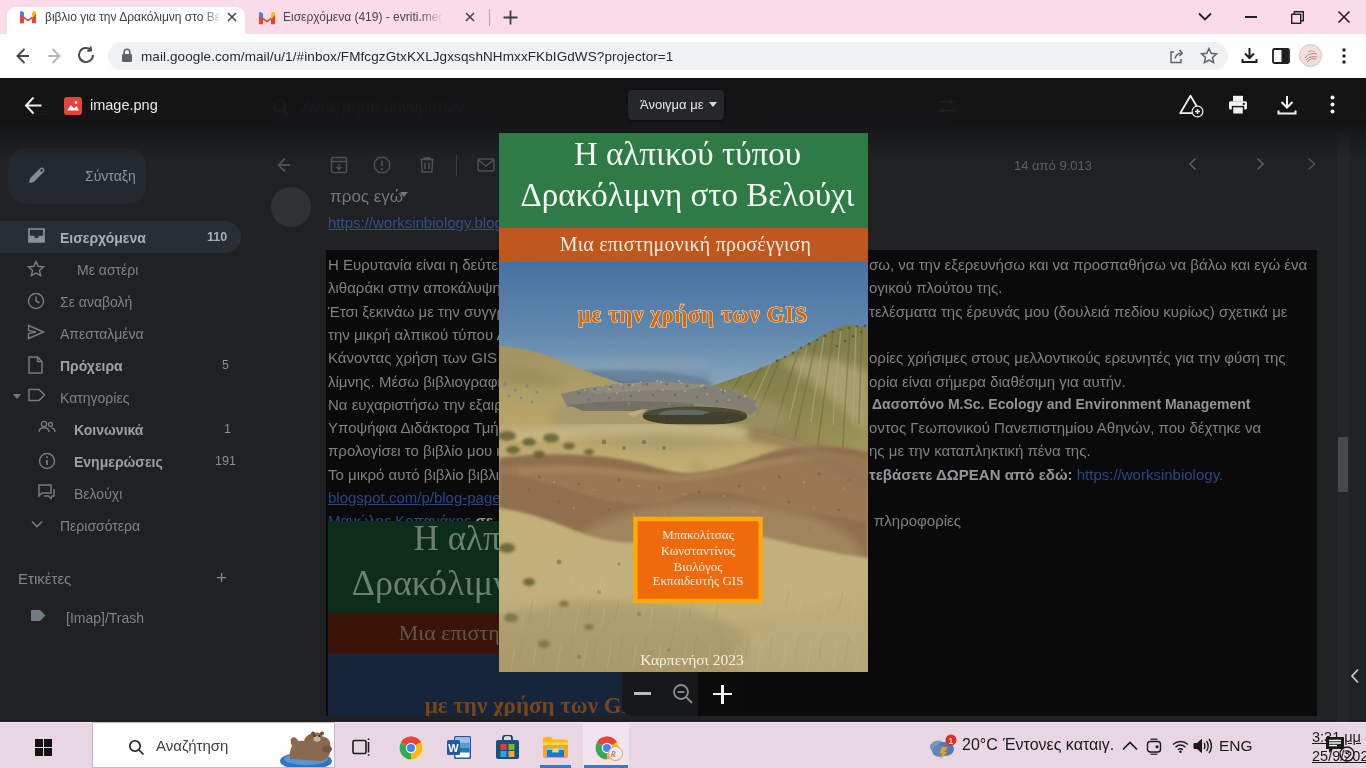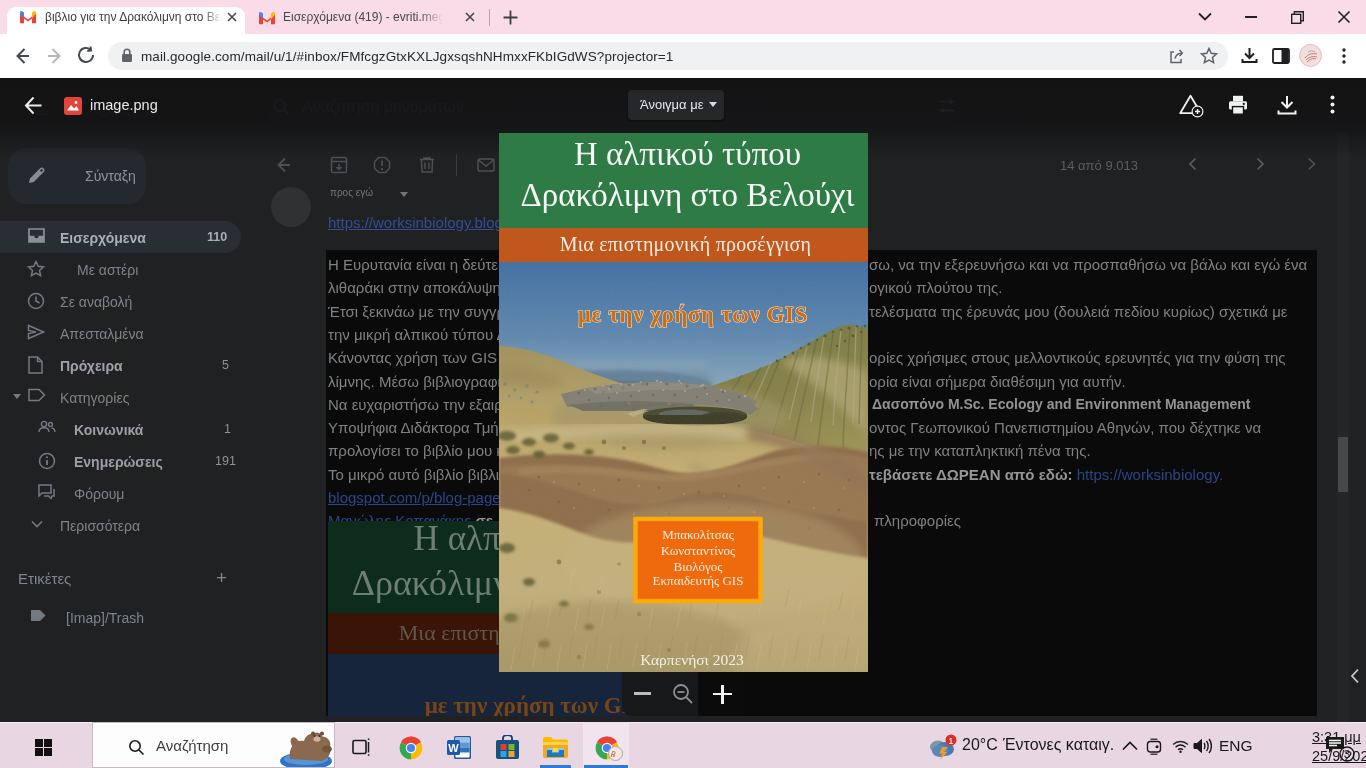--- a/index.html
+++ b/index.html
@@ -227,21 +227,21 @@
       </svg>
     </div>
   <div class="abs" style="left:74px;top:454px;font-size:14px;font-weight:bold;color:#9aa0a7;">Ενημερώσεις</div>
   <div class="abs" style="left:215px;top:454px;font-size:12.5px;color:#8b9197;">191</div>
   <div class="abs sideic" id="ic-chat" style="left:38px;top:484px;">
       <svg width="18" height="16" viewBox="0 0 18 16" fill="none" stroke="#747a81" stroke-width="1.5">
         <path d="M1,1 L13,1 L13,9 L4,9 L1,12 Z"></path>
         <path d="M16,5 L16,12 L14,12 L13,14.5 L10.5,12 L6,12"></path>
       </svg>
     </div>
-  <div class="abs srow" style="left:74px;top:486px;">Φόρουμ</div>
+  <div class="abs srow" style="left:74px;top:486px;">Βελούχι</div>
   <div class="abs" id="ic-chev" style="left:31px;top:520px;">
       <svg width="12" height="8" viewBox="0 0 12 8" fill="none" stroke="#747a81" stroke-width="1.6">
         <path d="M1,1.5 L6,6.5 L11,1.5"></path>
       </svg>
     </div>
   <div class="abs srow" style="left:60px;top:518px;">Περισσότερα</div>
   <div class="abs" style="left:18px;top:570px;font-size:15px;color:#81878e;">Ετικέτες</div>
   <div class="abs" style="left:216px;top:567px;font-size:19px;color:#81878e;font-weight:300;">+</div>
   <div class="abs sideic" id="ic-label" style="left:30px;top:609px;">
       <svg width="16" height="13" viewBox="0 0 16 13">
@@ -275,39 +275,39 @@
         <path d="M6,6.5 L6,13 M10,6.5 L10,13"></path>
       </svg>
     </div>
   <div class="abs" style="left:456px;top:154px;width:1px;height:22px;background:#3a3d40;"></div>
   <div class="abs" id="m-env" style="left:477px;top:158px;">
       <svg width="18" height="14" viewBox="0 0 18 14" fill="none" stroke="#4d5054" stroke-width="1.5">
         <rect x="1" y="1" width="16" height="12" rx="1.5"></rect>
         <path d="M1.5,2 L9,8 L16.5,2"></path>
       </svg>
     </div>
-  <div class="abs" style="left:1060px;top:158px;font-size:13px;color:#5b5e62;">14 από 9.013</div>
+  <div class="abs" style="left:1014px;top:158px;font-size:13px;color:#5b5e62;">14 από 9.013</div>
   <div class="abs" id="pg-l" style="left:1188px;top:157px;">
       <svg width="9" height="14" viewBox="0 0 9 14" fill="none" stroke="#5b5e62" stroke-width="1.7">
         <path d="M7.5,1.5 L2,7 L7.5,12.5"></path>
       </svg>
     </div>
   <div class="abs" id="pg-r" style="left:1256px;top:157px;">
       <svg width="9" height="14" viewBox="0 0 9 14" fill="none" stroke="#5b5e62" stroke-width="1.7">
         <path d="M1.5,1.5 L7,7 L1.5,12.5"></path>
       </svg>
     </div>
   <div class="abs" id="pg-x" style="left:1307px;top:157px;">
       <svg width="9" height="14" viewBox="0 0 9 14" fill="none" stroke="#505356" stroke-width="1.6">
         <path d="M1.5,1.5 L7.5,7 L1.5,12.5"></path>
       </svg>
     </div>
 
   <div class="abs" style="left:271px;top:187px;width:40px;height:40px;border-radius:50%;background:#2f3133;"></div>
-  <div class="abs" style="left:330px;top:187px;font-size:10px;color:#73777b;">προς εγώ</div>
+  <div class="abs" style="left:330px;top:187px;font-size:17px;color:#73777b;">προς εγώ</div>
   <div class="abs" style="left:400px;top:192px;width:0;height:0;border-left:4px solid transparent;border-right:4px solid transparent;border-top:5px solid #73777b;"></div>
   <div class="abs" style="left:328px;top:214px;font-size:15px;color:#334d93;text-decoration:underline;">https://worksinbiology.blogspo</div>
 
   <div class="abs" id="mailblock" style="left:326px;top:250px;width:991px;height:466px;background:#0a0a0b;"></div>
 
   <div class="abs" style="left:328px;top:253px;width:176px;height:286px;overflow:hidden;">
     <div class="ml" style="left:0;top:0px;">Η Ευρυτανία είναι η δεύτερ</div>
     <div class="ml" style="left:0;top:23.3px;">λιθαράκι στην αποκάλυψη</div>
     <div class="ml" style="left:0;top:46.6px;">Έτσι ξεκινάω με την συγγρ</div>
     <div class="ml" style="left:0;top:69.9px;">την μικρή αλπικού τύπου Δ</div>

